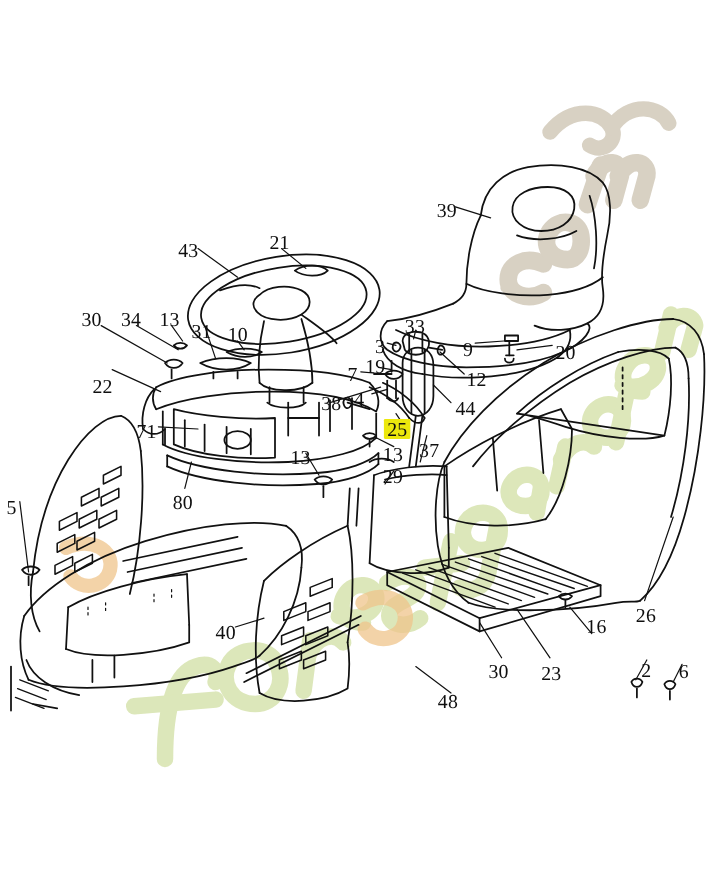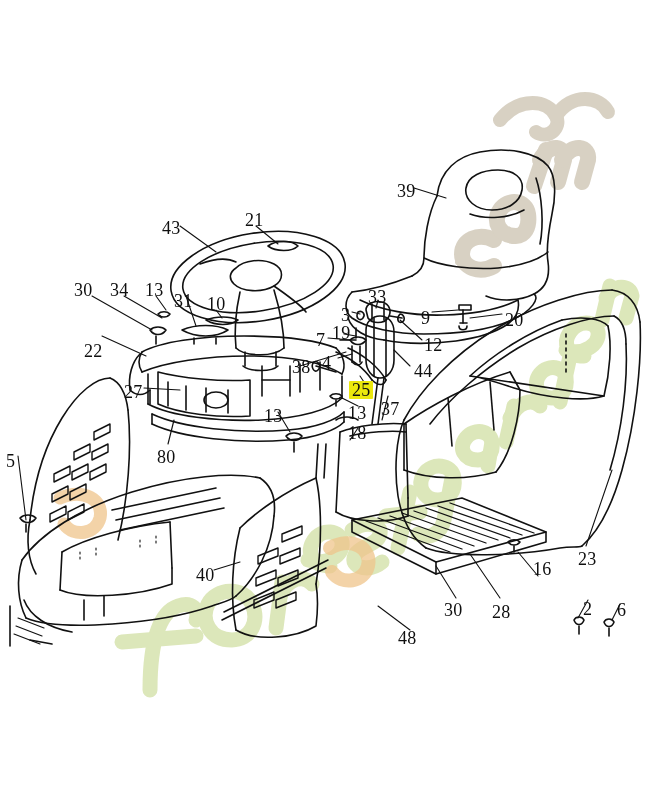--- a/index.html
+++ b/index.html
@@ -420,41 +420,41 @@
   <div id="labels">
     <span class="lbl" style="left:6px;top:452px">5</span>
     <span class="lbl" style="left:74px;top:281px">30</span>
     <span class="lbl" style="left:110px;top:281px">34</span>
     <span class="lbl" style="left:145px;top:281px">13</span>
     <span class="lbl" style="left:174px;top:292px">31</span>
     <span class="lbl" style="left:207px;top:295px">10</span>
     <span class="lbl" style="left:84px;top:342px">22</span>
     <span class="lbl" style="left:162px;top:219px">43</span>
     <span class="lbl" style="left:245px;top:211px">21</span>
-    <span class="lbl" style="left:124px;top:383px">27</span>
+    <span class="lbl" style="left:124px;top:383px">71</span>
     <span class="lbl" style="left:157px;top:448px">80</span>
     <span class="lbl" style="left:292px;top:358px">38</span>
     <span class="lbl" style="left:264px;top:407px">13</span>
     <span class="lbl" style="left:196px;top:566px">40</span>
     <span class="lbl" style="left:341px;top:306px">3</span>
     <span class="lbl" style="left:368px;top:288px">33</span>
     <span class="lbl" style="left:316px;top:331px">7</span>
     <span class="lbl" style="left:332px;top:324px">19</span>
     <span class="lbl" style="left:322px;top:354px">4</span>
     <span class="lbl" style="left:424px;top:336px">12</span>
     <span class="lbl" style="left:414px;top:362px">44</span>
     <span class="lbl hl" style="left:349px;top:381px">25</span>
     <span class="lbl" style="left:381px;top:400px">37</span>
     <span class="lbl" style="left:348px;top:404px">13</span>
-    <span class="lbl" style="left:348px;top:424px">18</span>
+    <span class="lbl" style="left:348px;top:424px">29</span>
     <span class="lbl" style="left:397px;top:182px">39</span>
     <span class="lbl" style="left:421px;top:309px">9</span>
     <span class="lbl" style="left:505px;top:311px">20</span>
-    <span class="lbl" style="left:578px;top:550px">23</span>
+    <span class="lbl" style="left:578px;top:550px">26</span>
     <span class="lbl" style="left:533px;top:560px">16</span>
     <span class="lbl" style="left:444px;top:601px">30</span>
-    <span class="lbl" style="left:492px;top:603px">28</span>
+    <span class="lbl" style="left:492px;top:603px">23</span>
     <span class="lbl" style="left:583px;top:600px">2</span>
     <span class="lbl" style="left:617px;top:601px">6</span>
     <span class="lbl" style="left:398px;top:629px">48</span>
   </div>
 
 </div>
 
 </body></html>

